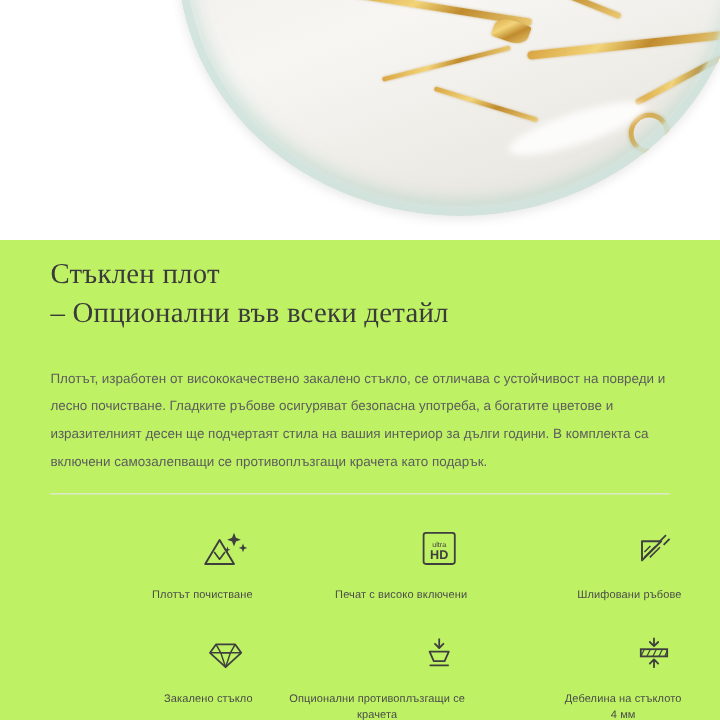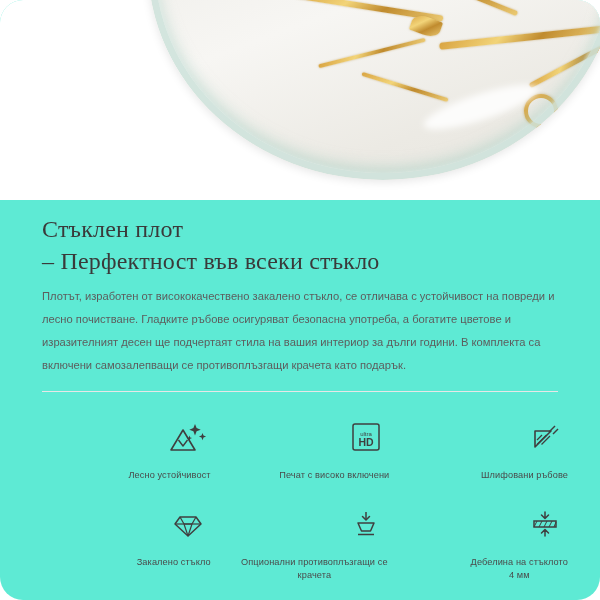--- a/index.html
+++ b/index.html
@@ -10,23 +10,22 @@
     width: 600px;
     height: 600px;
     background: #ffffff;
     font-family: "Liberation Sans", sans-serif;
     overflow: hidden;
   }
   .page {
     position: relative;
     width: 600px;
     height: 600px;
-    background: #5eead4;
-    overflow: hidden;
-    border-radius: 23px;
+    background: #bef264;
+    overflow: hidden;
   }
 
   
   .hero {
     position: relative;
     width: 600px;
     height: 200px;
     overflow: hidden;
     background: #ffffff;
   }
@@ -92,21 +91,21 @@
     font-family: "Liberation Serif", serif;
     font-size: 24px;
     line-height: 1.32;
     color: #3a3a3a;
     font-weight: 400;
     margin: 14px 0 0 0;
     letter-spacing: .2px;
   }
   .headline .line2 { display: block; }
   .body-copy {
-    margin-top: 8px;
+    margin-top: 28px;
     font-size: 11.2px;
     line-height: 2.05;
     color: #5d5d5d;
     max-width: 516px;
     text-align: left;
   }
   .divider {
     margin: 14px 42px 0 42px;
     height: 1px;
     background: #e7e7e7;
@@ -163,40 +162,40 @@
 
       <div class="gold ring"></div>
       <div class="glass-edge"></div>
       <div class="glass-highlight"></div>
     </div>
   </div>
 
   <div class="content">
     <h1 class="headline">
       <span>Стъклен плот</span>
-      <span class="line2">– Перфектност във всеки стъкло</span>
+      <span class="line2">– Опционални във всеки детайл</span>
     </h1>
     <p class="body-copy">Плотът, изработен от висококачествено закалено стъкло, се отличава с устойчивост на повреди и лесно почистване. Гладките ръбове осигуряват безопасна употреба, а богатите цветове и изразителният десен ще подчертаят стила на вашия интериор за дълги години. В комплекта са включени самозалепващи се противоплъзгащи крачета като подарък.</p>
   </div>
 
   <div class="divider"></div>
 
   <div class="features">
 
     <div class="feature">
       <div class="feature-icon">
         <svg width="42" height="40" viewBox="0 0 42 40">
           <path d="M4 33 L16 13 L28 33 Z" fill="none" stroke="#3f3f3f" stroke-width="1.6" stroke-linejoin="round"></path>
           <path d="M11.5 23 L16 29 L20.5 23" fill="none" stroke="#3f3f3f" stroke-width="1.4" stroke-linejoin="round"></path>
           <path d="M28 7 l1.6 4.1 4.1 1.6 -4.1 1.6 -1.6 4.1 -1.6 -4.1 -4.1 -1.6 4.1 -1.6 Z" fill="#3f3f3f"></path>
           <path d="M35.5 16 l1 2.6 2.6 1 -2.6 1 -1 2.6 -1 -2.6 -2.6 -1 2.6 -1 Z" fill="#3f3f3f"></path>
           <path d="M22.5 18.5 l.7 1.9 1.9 .7 -1.9 .7 -.7 1.9 -.7 -1.9 -1.9 -.7 1.9 -.7 Z" fill="#3f3f3f"></path>
         </svg>
       </div>
-      <div class="feature-label">Лесно устойчивост</div>
+      <div class="feature-label">Плотът почистване</div>
     </div>
 
     <div class="feature">
       <div class="feature-icon">
         <svg width="40" height="40" viewBox="0 0 40 40">
           <rect x="7" y="7" width="26" height="26" rx="2" fill="none" stroke="#3f3f3f" stroke-width="1.5"></rect>
           <text x="20" y="18.5" font-family="Liberation Sans, sans-serif" font-size="6" fill="#3f3f3f" text-anchor="middle">ultra</text>
           <text x="20" y="29" font-family="Liberation Sans, sans-serif" font-size="10.5" font-weight="bold" fill="#3f3f3f" text-anchor="middle">HD</text>
         </svg>
       </div>

